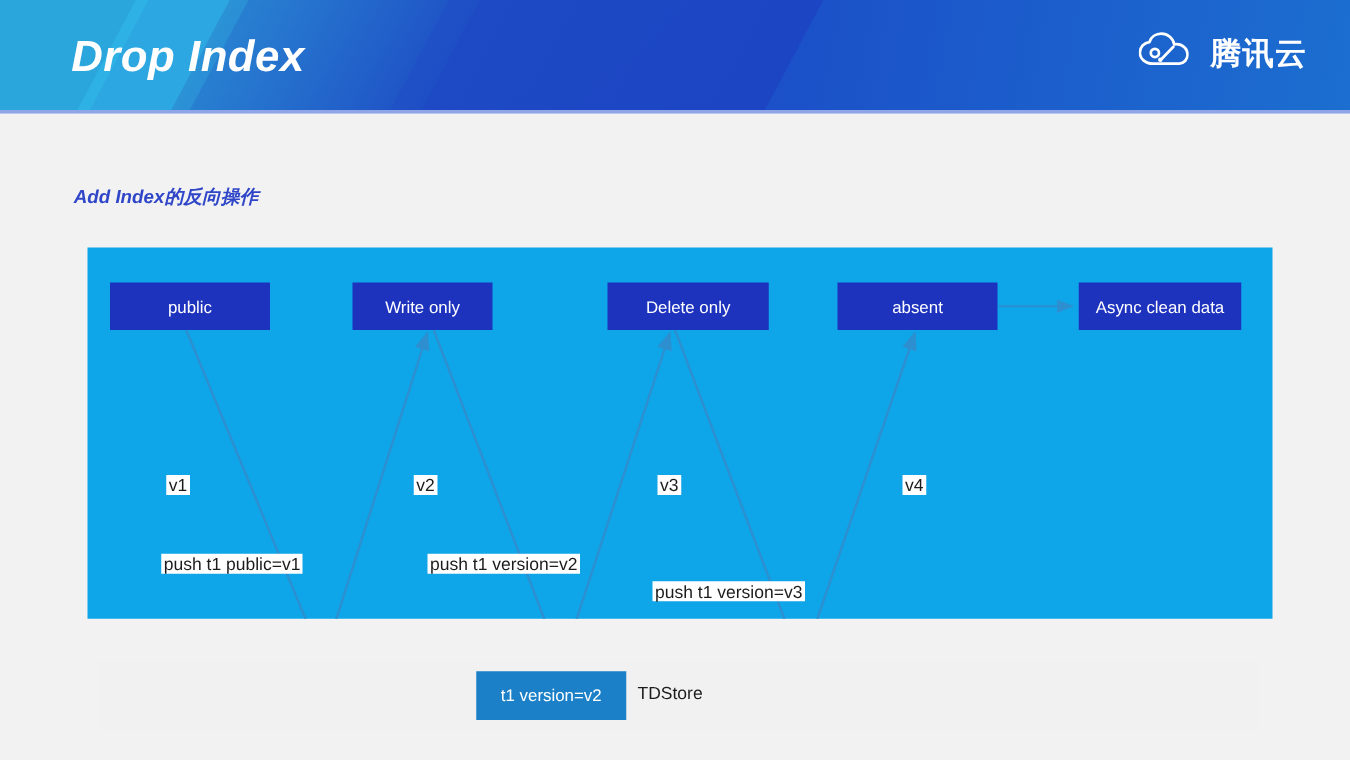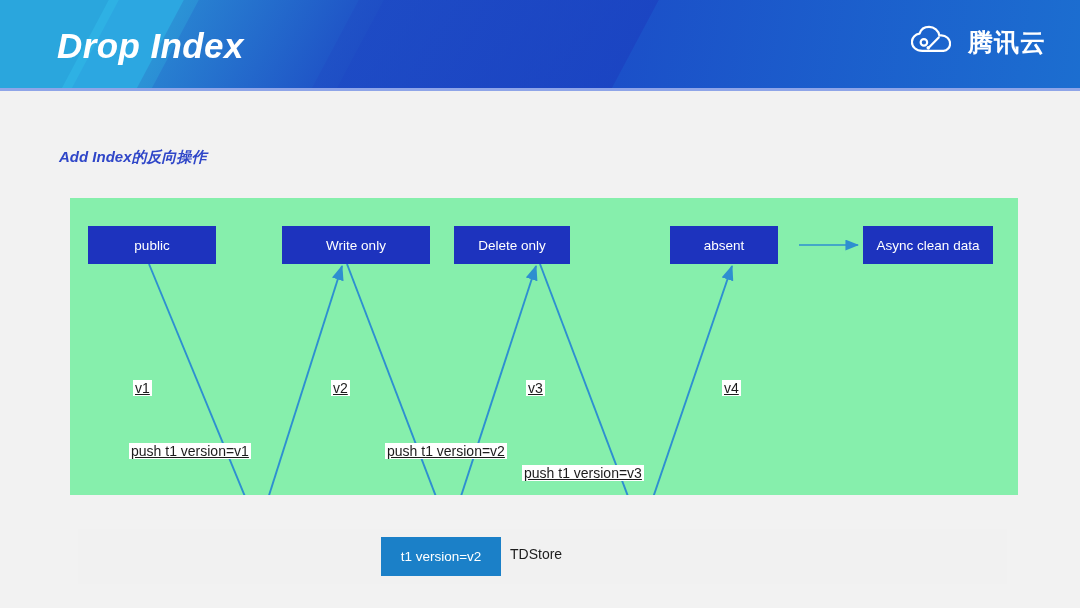--- a/index.html
+++ b/index.html
@@ -87,21 +87,21 @@
     font-weight: bold;
     font-style: italic;
   }
 
   .panel {
     position: absolute;
     left: 70px;
     top: 107px;
     width: 948px;
     height: 297px;
-    background: #86efac;
+    background: #0ea5e9;
   }
 
   .store-band {
     position: absolute;
     left: 8px;
     top: 331px;
     width: 929px;
     height: 55px;
     background: #f1f1f1;
   }
@@ -114,23 +114,23 @@
     justify-content: center;
     color: #ffffff;
     font-size: 13.5px;
     z-index: 3;
     box-sizing: border-box;
   }
   .node.state   { background: #1d33be; height: 38px; }
   .node.storage { background: #1b80c8; height: 39px; }
 
   .n-public  { left: 18px;  top: 28px; width: 128px; }
-  .n-write   { left: 212px; top: 28px; width: 148px; }
-  .n-delete  { left: 384px; top: 28px; width: 116px; }
-  .n-absent  { left: 600px; top: 28px; width: 108px; }
+  .n-write   { left: 212px; top: 28px; width: 112px; }
+  .n-delete  { left: 416px; top: 28px; width: 129px; }
+  .n-absent  { left: 600px; top: 28px; width: 128px; }
   .n-async   { left: 793px; top: 28px; width: 130px; justify-content: center; }
 
   .s-v1 { left: 117px; top: 339px; width: 126px; }
   .s-v2 { left: 311px; top: 339px; width: 120px; }
   .s-v3 { left: 504px; top: 339px; width: 128px; }
 
   .tdstore-label {
     position: absolute;
     left: 440px;
     top: 348px;
@@ -143,29 +143,28 @@
   .lbl {
     position: absolute;
     color: #1c1c1c;
     font-size: 14px;
     z-index: 4;
     white-space: nowrap;
   }
   .lbl-bg {
     background: #ffffff;
     padding: 0 2px;
-    text-decoration: underline;
   }
   .v1 { left: 63px;  top: 182px; }
   .v2 { left: 261px; top: 182px; }
   .v3 { left: 456px; top: 182px; }
   .v4 { left: 652px; top: 182px; }
 
   .p1 { left: 59px;  top: 245px; }
-  .p2 { left: 272px; top: 245px; margin-left: 43px; }
+  .p2 { left: 272px; top: 245px; }
   .p3 { left: 452px; top: 235px; margin-top: 32px; }
 
   
   .arrows {
     position: absolute;
     left: 0; top: 0;
     width: 948px; height: 297px;
     z-index: 2;
   }
 </style>
@@ -239,21 +238,21 @@
     </div>
     <div class="node state n-async">
       <span>Async clean data</span>
     </div>
 
     <div class="lbl lbl-bg v1">v1</div>
     <div class="lbl lbl-bg v2">v2</div>
     <div class="lbl lbl-bg v3">v3</div>
     <div class="lbl lbl-bg v4">v4</div>
 
-    <div class="lbl lbl-bg p1">push t1 version=v1</div>
+    <div class="lbl lbl-bg p1">push t1 public=v1</div>
     <div class="lbl lbl-bg p2">push t1 version=v2</div>
     <div class="lbl lbl-bg p3">push t1 version=v3</div>
 
     <div class="node storage s-v2">
       <span>t1 version=v2</span>
     </div>
 
     <div class="tdstore-label">TDStore</div>
 
   </div>

